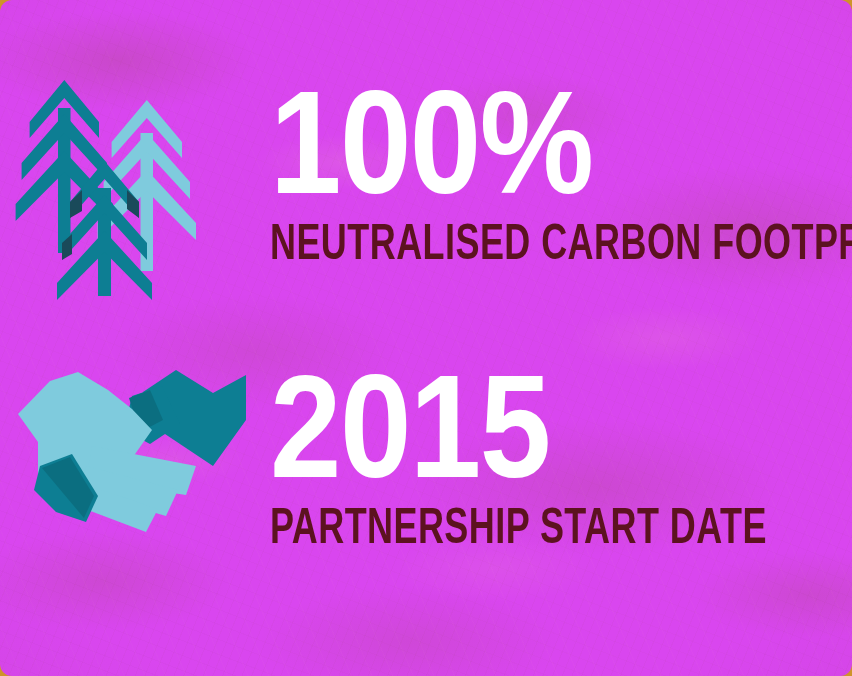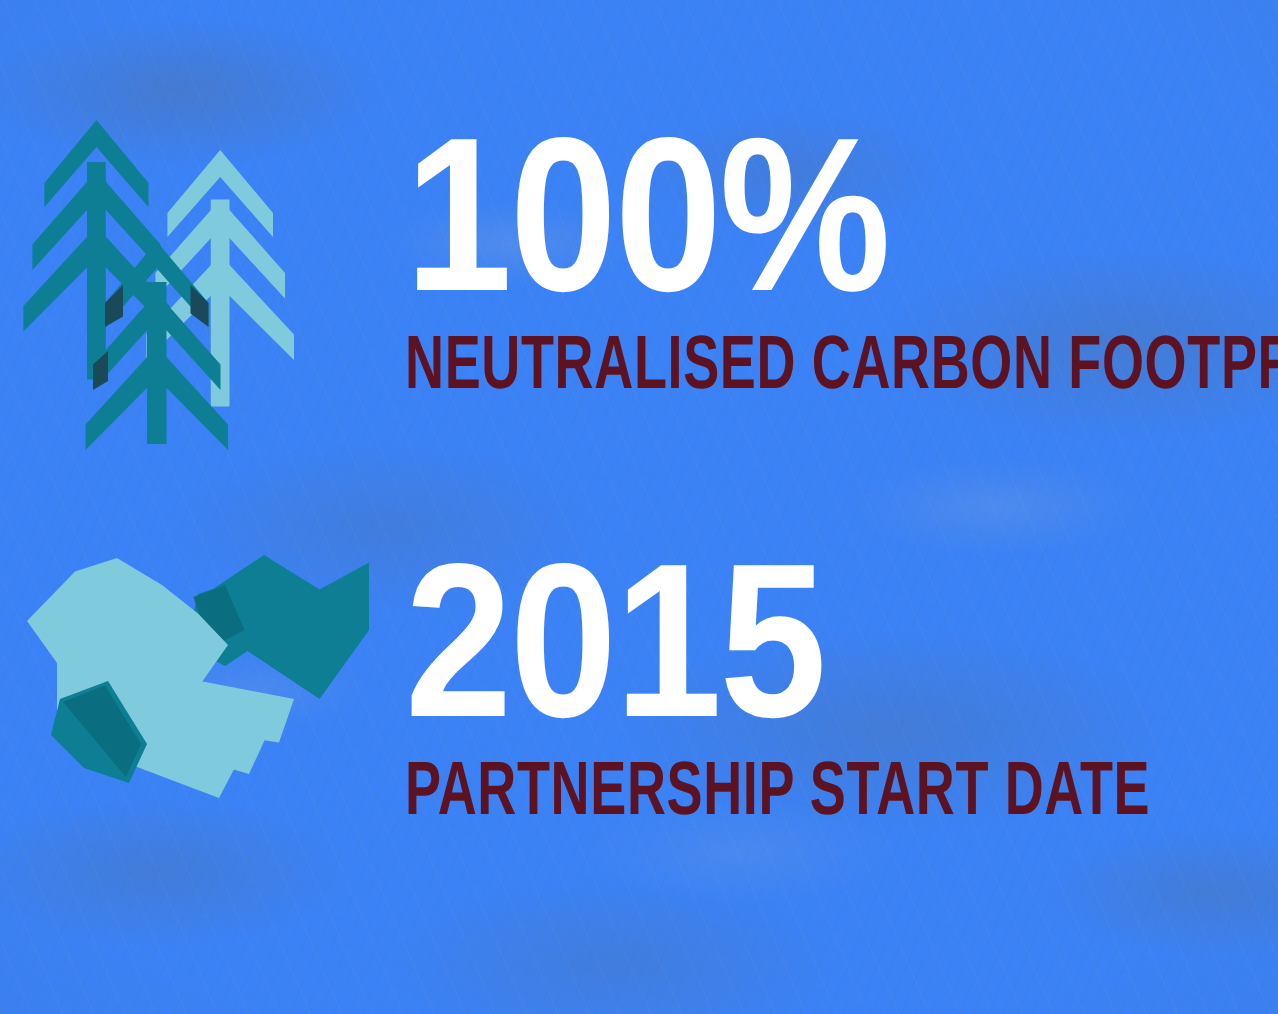--- a/index.html
+++ b/index.html
@@ -11,22 +11,23 @@
     height: 676px;
     overflow: hidden;
     font-family: "Liberation Sans", sans-serif;
     background: #CF9429;
   }
 
   #infographic {
     position: relative;
     width: 852px;
     height: 676px;
-    background-color: #3b82f6;
+    background-color: #d946ef;
     overflow: hidden;
+    border-radius: 12px;
   }
 
   
   .tex {
     position: absolute;
     inset: 0;
     pointer-events: none;
   }
   .tex-a {
     background-image:

